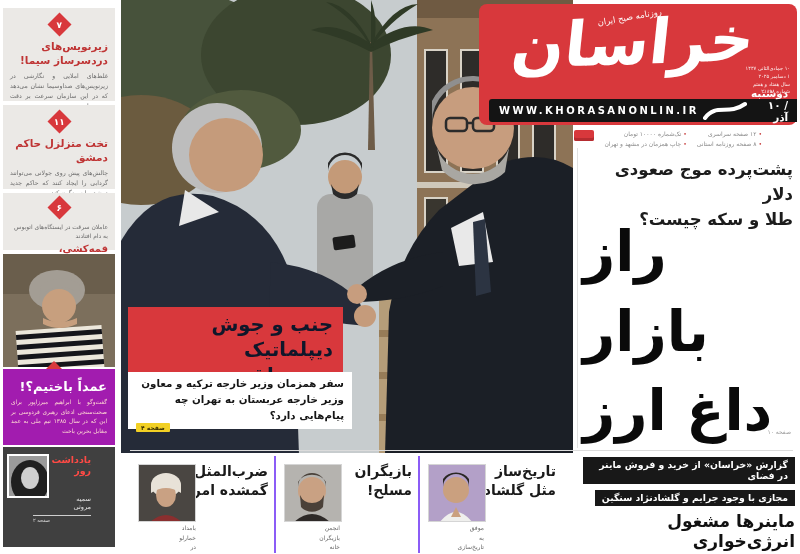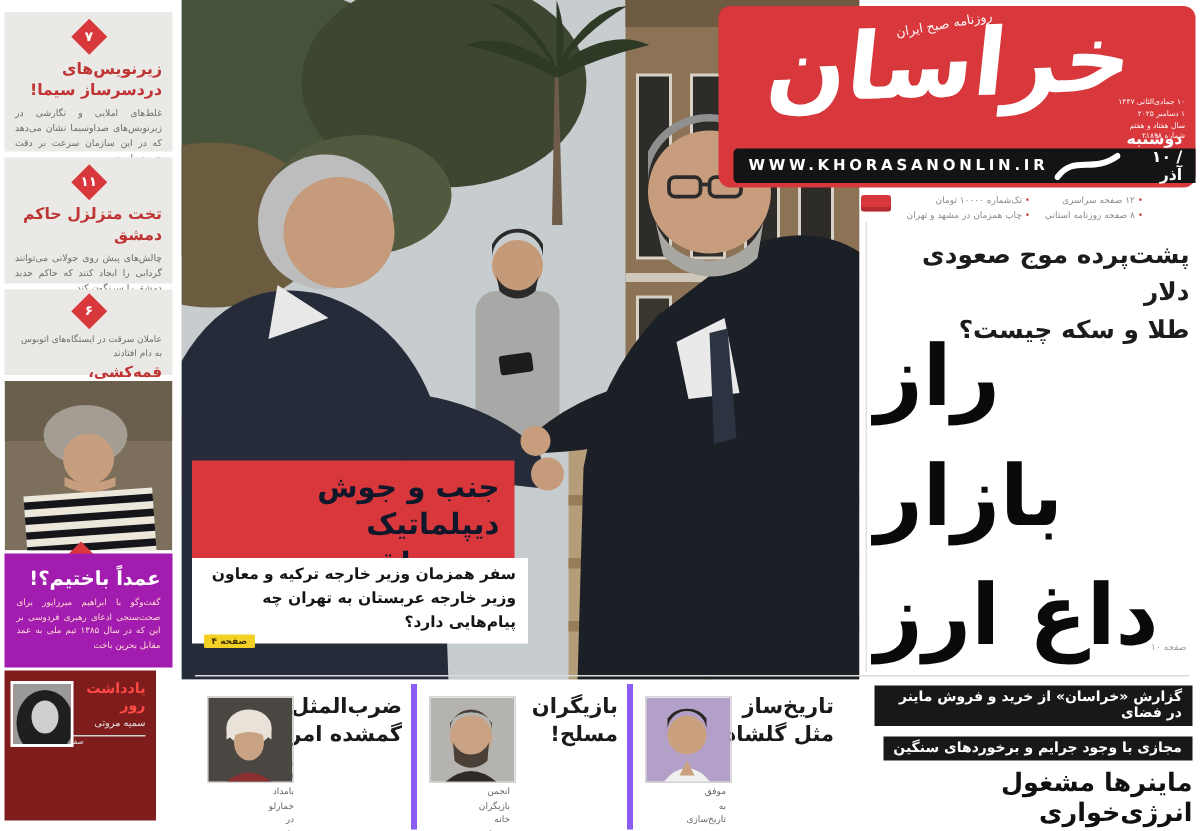--- a/index.html
+++ b/index.html
@@ -32,24 +32,24 @@
   .diamond span{transform:rotate(-45deg);color:#fff;font-weight:bold;font-size:9px}
   .sb-title{color:#bf3434;font-weight:bold;font-size:10.5px;line-height:1.35}
   .sb-body{margin-top:4px;font-size:6.2px;color:#6b6b6b;line-height:1.6;text-align:justify}
   .sb-kicker{font-size:6px;color:#6b6b6b;line-height:1.5;margin-bottom:2px}
   .sb-photo{left:3px;top:254px;width:112px;height:113px;overflow:hidden}
   .sb-red{left:3px;top:369px;width:112px;height:76px;background:#a21caf;padding:10px 8px 5px;text-align:right}
   .notch{left:45px;top:361px;width:0;height:0;border-left:9px solid transparent;border-right:9px solid transparent;border-bottom:9px solid #d8383c}
   .sb-red-title{color:#fff;font-weight:bold;font-size:13px}
   .sb-red-body{margin-top:4px;font-size:5.8px;color:#ffd9d2;line-height:1.65;text-align:justify}
   .sb-red-badge{display:inline-block;margin-top:3px;background:#fff;color:#c23;font-size:5.5px;padding:0 4px;border-radius:2px;font-weight:bold}
-  .sb-note{left:3px;top:447px;width:101px;height:100px;background:#7f1d1d;padding:7px 7px 5px;text-align:right}
+  .sb-note{left:3px;top:447px;width:112px;height:100px;background:#404040;padding:7px 24px 5px;text-align:right}
   .note-photo{left:7px;top:454px;width:42px;height:44px;border:2px solid #fff;overflow:hidden}
   .note-label{color:#ff4a45;font-weight:bold;font-size:9.5px}
-  .note-author{color:#e7e7e7;font-size:6.5px;margin-top:2px}
+  .note-author{color:#e7e7e7;font-size:6.5px;margin-top:19px}
   .note-title{color:#fff;font-weight:bold;font-size:13.5px;line-height:1.45;margin-top:10px}
   .note-line{margin-top:4px;border-top:1px solid #cfcfcf;width:58px;margin-right:0;margin-left:auto;padding-top:1px;font-size:5px;color:#ddd;text-align:left}
 
   
   .photo{left:121px;top:0;width:452px;height:453px;overflow:hidden;background:#c7ccce}
   .ov-red{left:7px;top:307px;width:215px;background:#d8383c;color:#0f172a;font-weight:bold;font-size:19.5px;line-height:1.3;padding:5px 10px 7px;text-align:right}
   .ov-white{left:7px;top:372px;width:224px;background:#fff;color:#151515;font-weight:bold;font-size:10.3px;line-height:1.55;padding:4px 8px 5px;text-align:right}
   .ov-badge{left:15px;top:423px;background:#f2d024;color:#3a3000;font-size:6px;font-weight:bold;padding:1px 5px;border-radius:1px}
 
   
@@ -57,21 +57,21 @@
   .r-sub{left:583px;top:158px;width:210px;text-align:right;font-size:16.5px;font-weight:bold;color:#1c1c1c;line-height:1.5}
   .r-big{left:583px;top:212px;width:210px;text-align:left;font-size:56px;font-weight:bold;color:#0a0a0a;line-height:1.42;letter-spacing:-2px}
   .r-page{left:583px;top:428px;width:208px;text-align:right;font-size:6px;color:#9a9a9a}
   .hline{left:130px;top:450px;width:663px;height:1px;background:#dcdcdc}
   .miner{left:583px;top:457px;width:212px;}
   .miner-bar{display:inline-block;background:#181818;color:#fff;font-size:9.3px;font-weight:bold;padding:2px 7px 3px;margin-bottom:2px}
   .miner-title{font-size:17px;font-weight:bold;color:#111;margin-top:3px}
 
   
   .strip{left:130px;top:456px;width:432px;height:97px;display:flex;direction:rtl}
-  .bi{position:relative;width:144px;padding:6px 6px 0 4px;border-left:4px solid #8b5cf6;text-align:right}
+  .bi{position:relative;width:144px;padding:6px 6px 0 4px;border-left:2px solid #8b5cf6;text-align:right}
   .bi:last-child{border-left:none}
   .bi-title{font-size:14px;font-weight:bold;color:#1a1a1a;line-height:1.35}
   .bi-photo{position:absolute;left:8px;top:8px;width:58px;height:58px;border:1px solid #d5d5d5;overflow:hidden}
   .bi-body{margin:4px 72px 0 0;margin-left:72px;font-size:6px;color:#666;line-height:1.6;text-align:justify}
 </style>
 </head>
 <body>
 
 <div class="abs photo">
   <svg width="452" height="453" viewBox="0 0 452 453">
@@ -250,21 +250,21 @@
 <div class="abs col-div"></div>
 <div class="abs r-sub rtl pre">پشت‌پرده موج صعودی دلار
 طلا و سکه چیست؟</div>
 <div class="abs r-big rtl pre">راز بازار
 داغ ارز</div>
 <div class="abs r-page rtl">صفحه ۱۰</div>
 <div class="abs hline"></div>
 
 <div class="abs miner rtl">
   <span class="miner-bar">گزارش «خراسان» از خرید و فروش ماینر در فضای</span><br>
-  <span class="miner-bar">مجازی با وجود جرایم و برخوردهای سنگین</span>
+  <span class="miner-bar">مجازی با وجود جرایم و گلشادنژاد سنگین</span>
   <div class="miner-title">ماینرها مشغول انرژی‌خواری</div>
   
 </div>
 
 <div class="abs strip">
 
   <div class="bi">
     <div class="bi-title pre">تاریخ‌ساز
 مثل گلشادنژاد</div>
     <div class="bi-photo">

